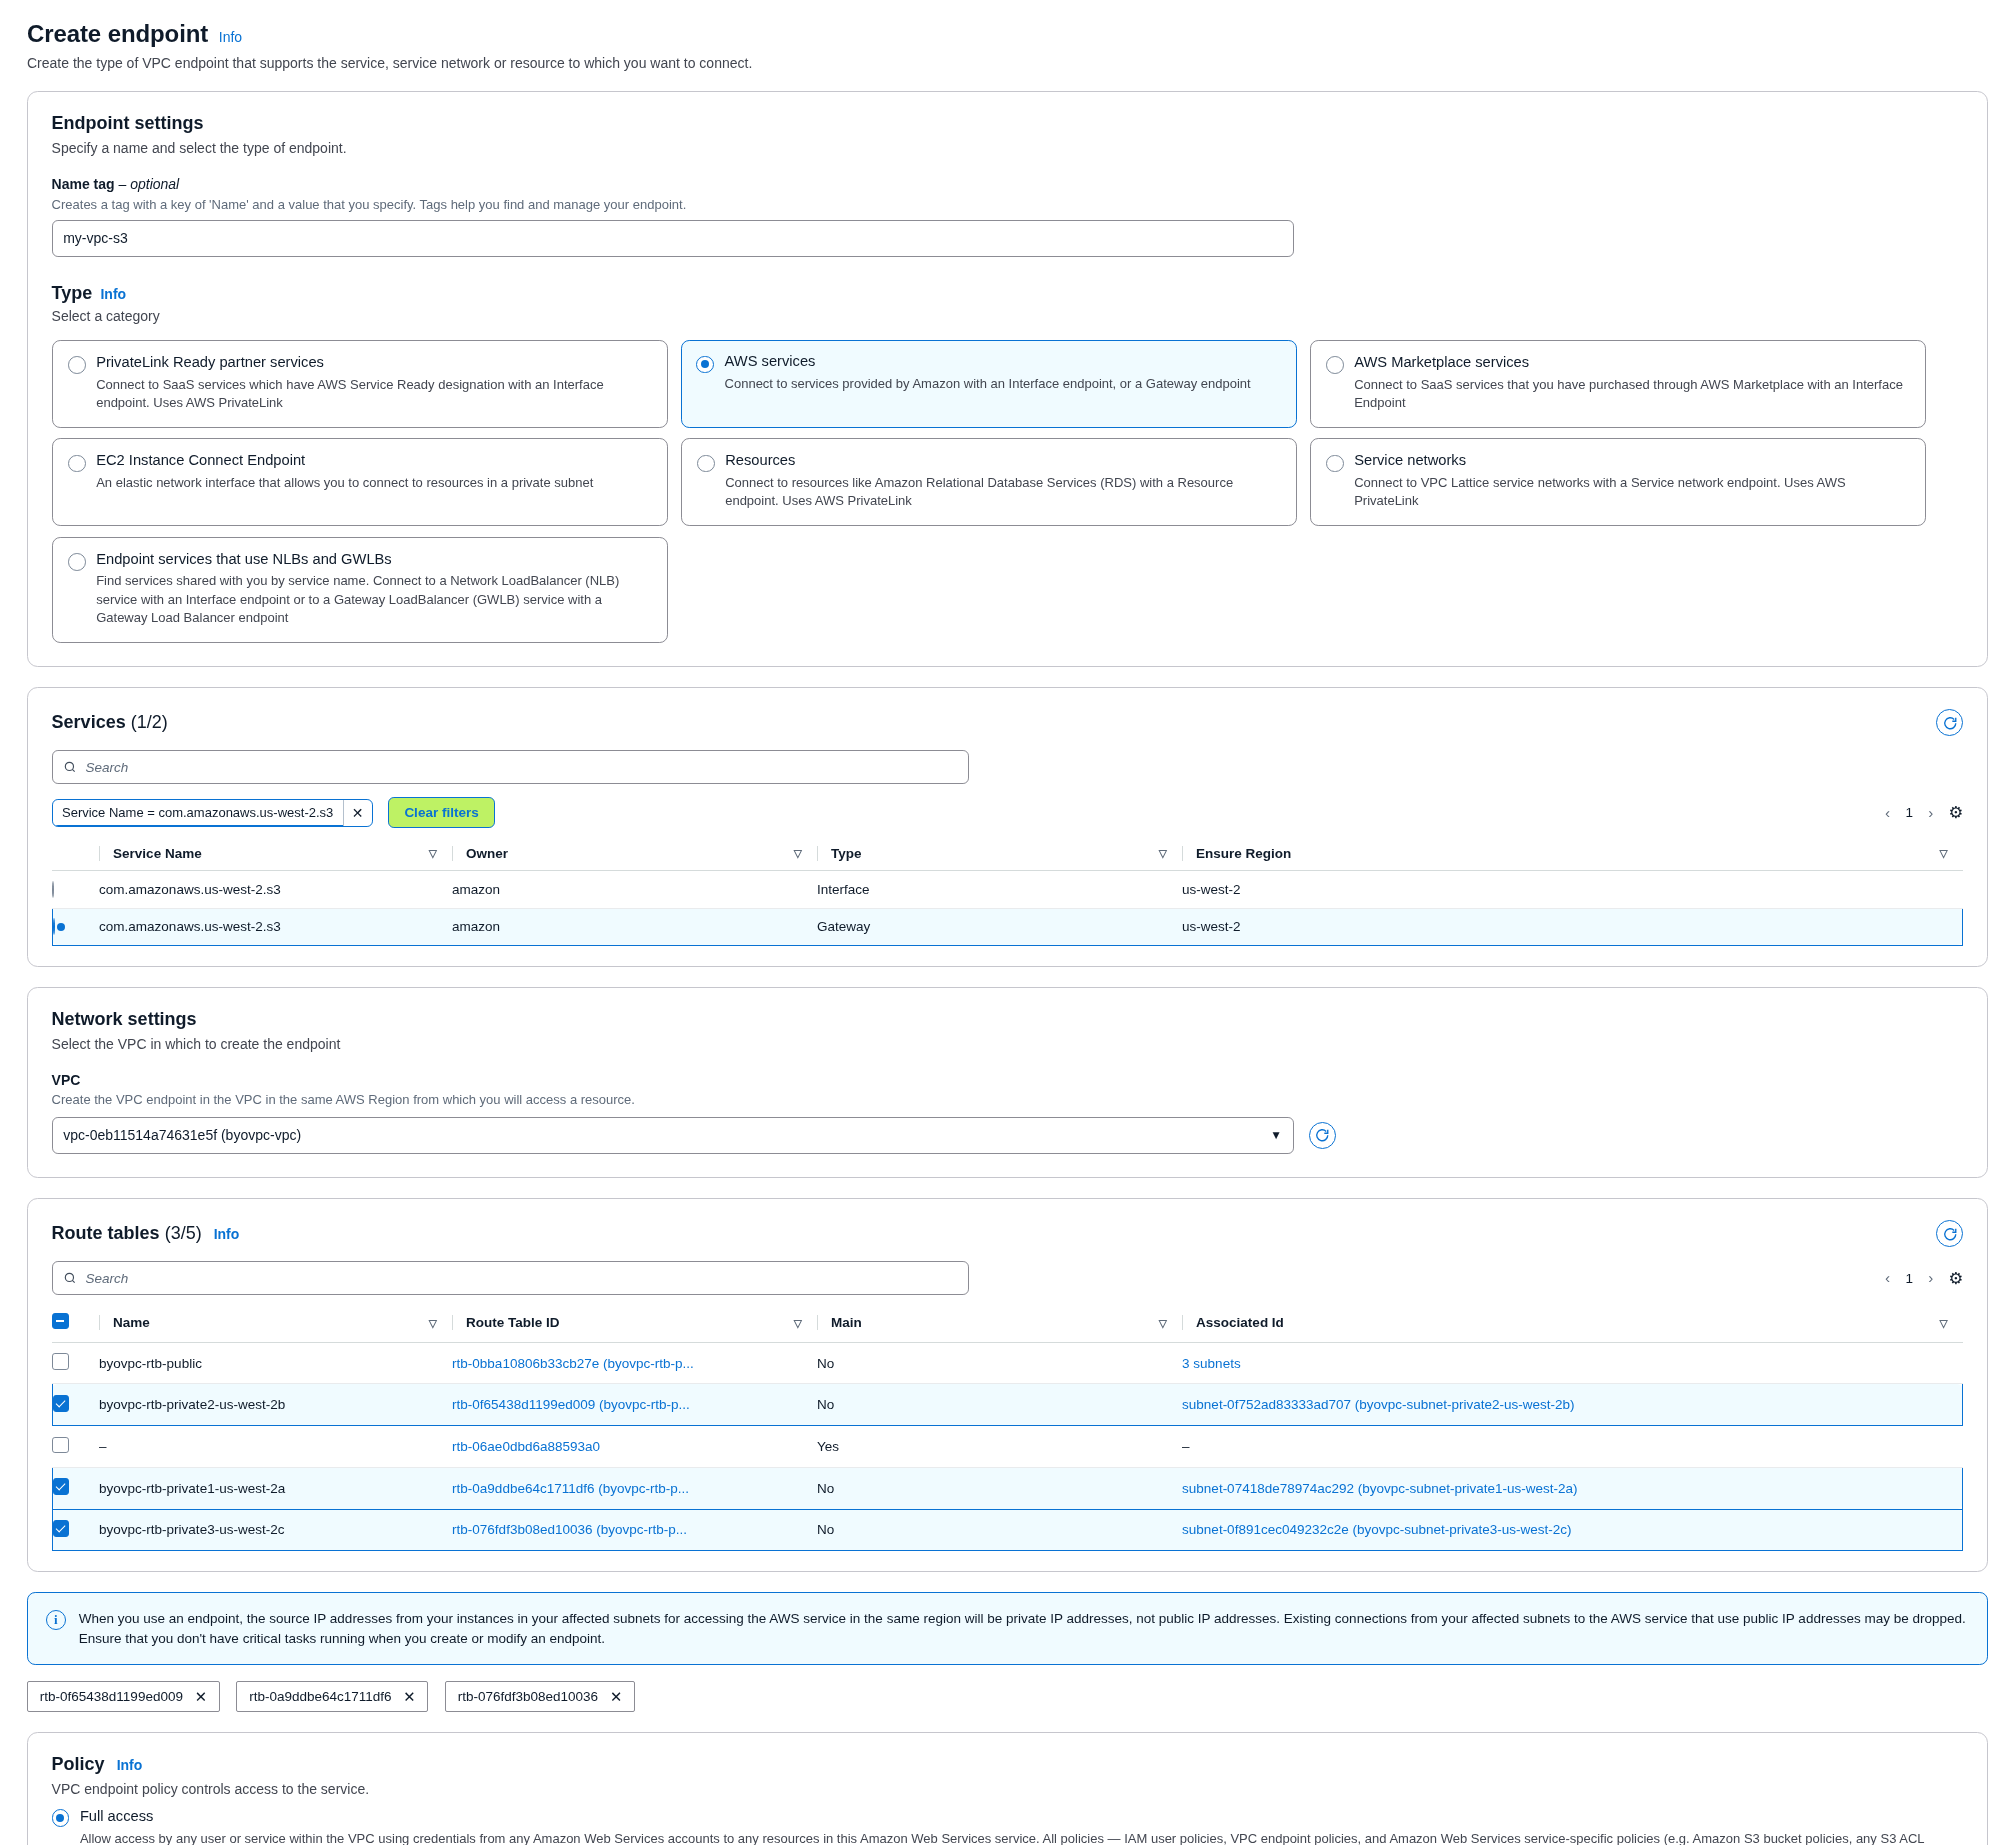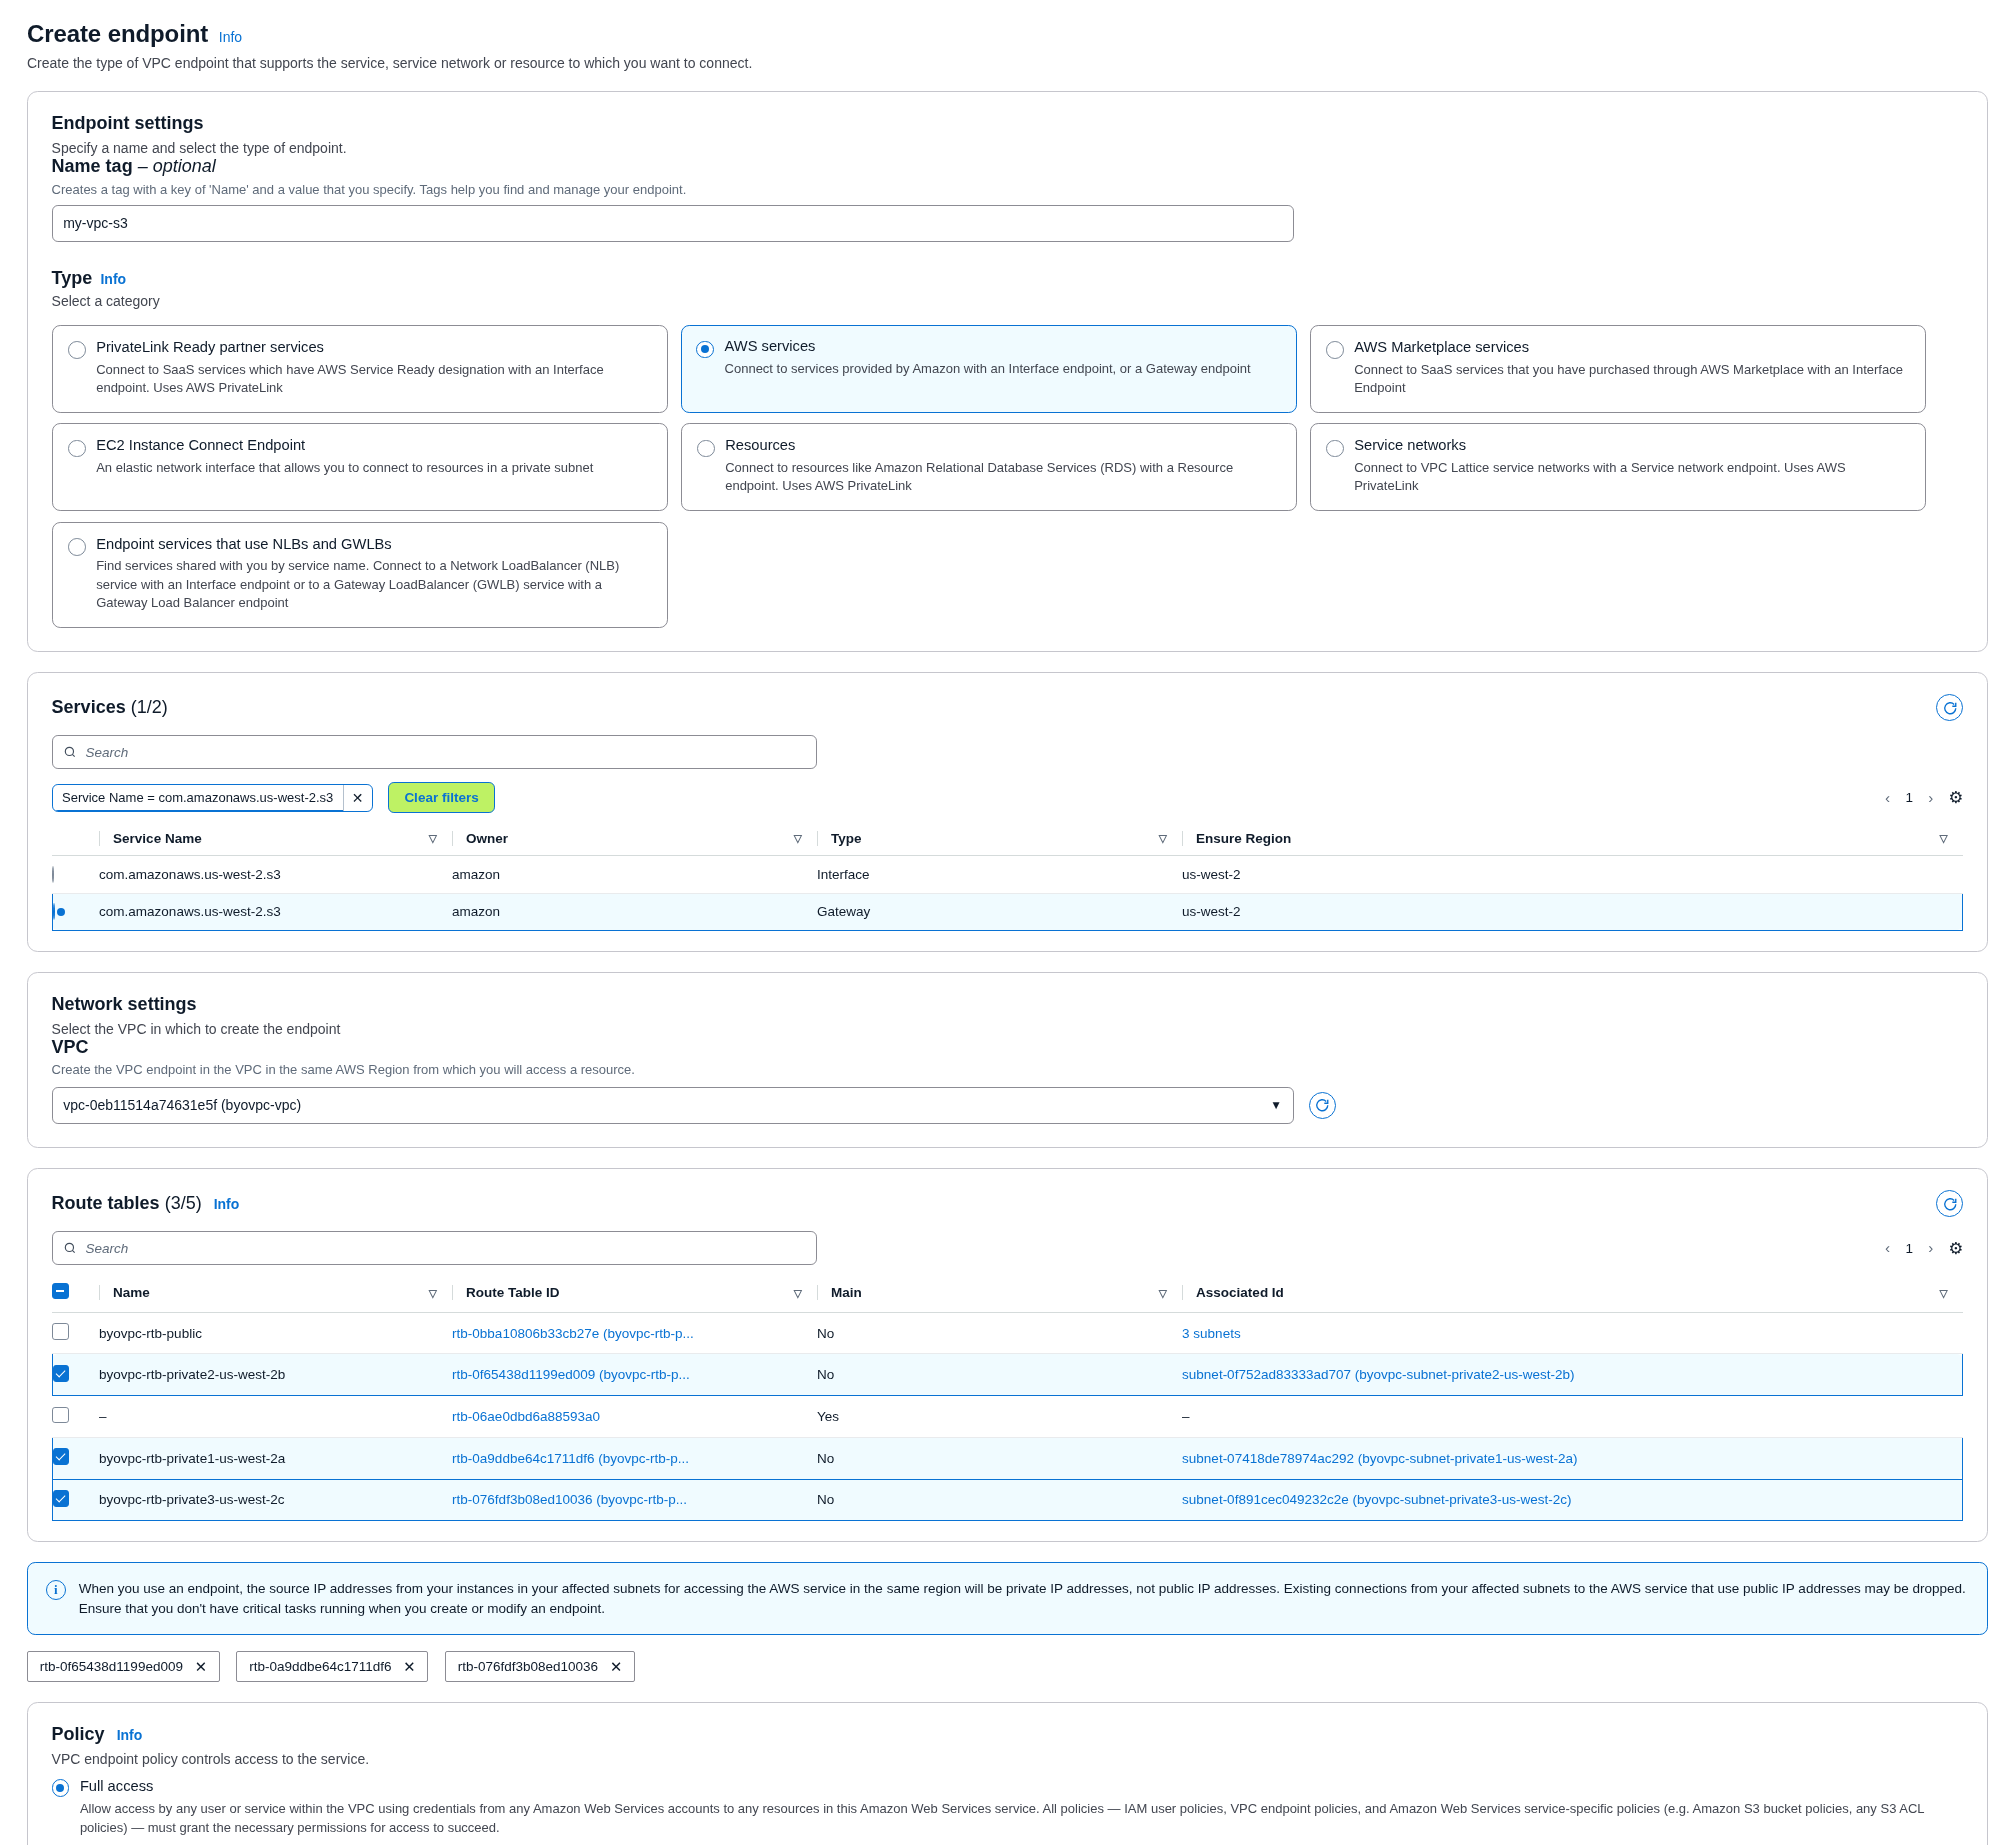--- a/index.html
+++ b/index.html
@@ -41,21 +41,21 @@
   }
   .container.tight { padding-bottom: 20px; }
   .sec-title {
     font-size: 18px; font-weight: bold; margin: 0;
   }
   .sec-title .count { font-weight: normal; }
   .sec-sub {
     font-size: 14px; color: #424650; margin-top: 5.9px;
   }
   .field-label {
-    font-size: 18px; font-weight: bold; 
+    font-size: 14px; font-weight: bold; margin-top: 20px;
   }
   .field-label .optional { font-weight: normal; font-style: italic; }
   .field-desc {
     font-size: 13px; color: #5f6b7a; margin-top: 4.7px;
   }
   .text-input {
     margin-top: 8.2px;
     width: 1242px;
     height: 37px;
     border: 0.6px solid #8c8c94;
@@ -117,21 +117,21 @@
     display: flex; align-items: center; justify-content: space-between;
   }
   .refresh-btn {
     width: 27px; height: 27px; border-radius: 50%;
     border: 1.2px solid #0972d3; color: #0972d3;
     display: flex; align-items: center; justify-content: center;
     cursor: pointer; background: #fff;
   }
   .search-box {
     margin-top: 14px;
-    width: 765px; height: 34px;
+    width: 917px; height: 34px;
     border: 0.6px solid #8c8c94; border-radius: 5.9px;
     display: flex; align-items: center; gap: 8.2px;
     padding: 0 10.6px;
     background: #fff;
   }
   .search-box .ph { font-size: 13.5px; color: #5f6b7a; font-style: italic; }
   .filter-row {
     margin-top: 13px;
     display: flex; align-items: center; gap: 15.3px;
   }

